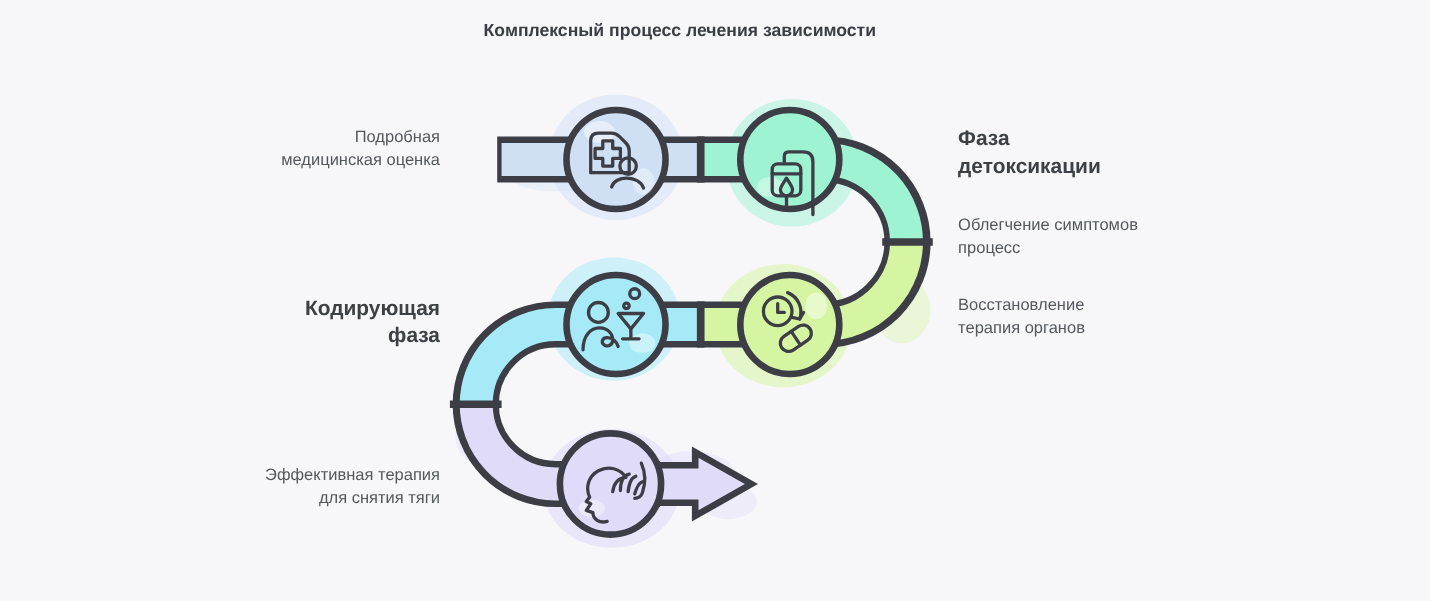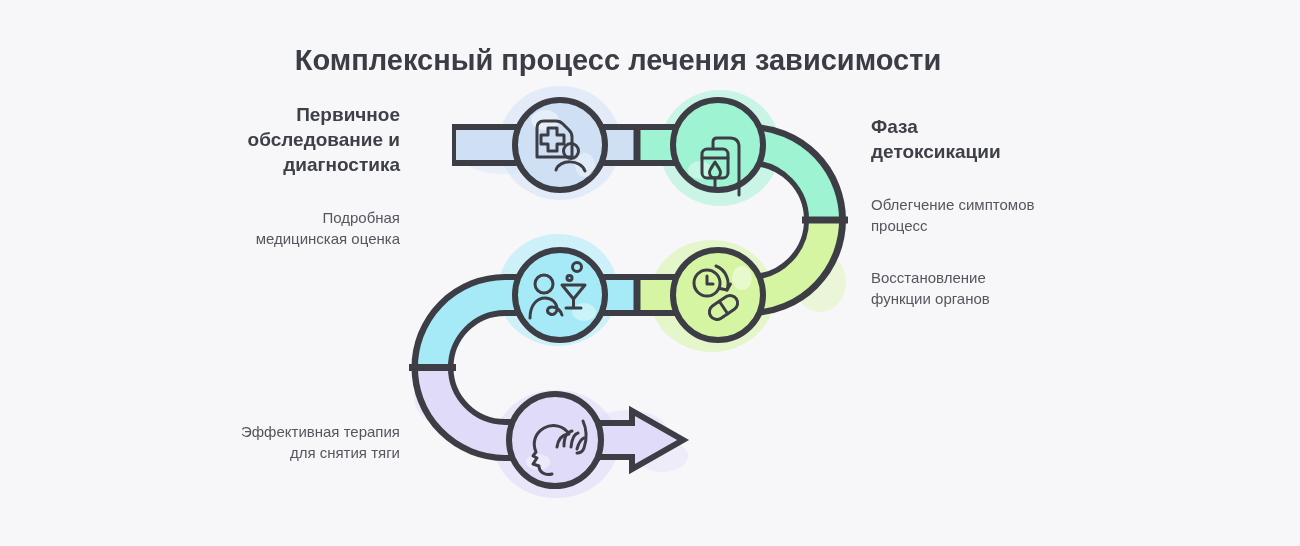--- a/index.html
+++ b/index.html
@@ -20,23 +20,23 @@
     background:var(--bg);
   }
   .canvas{
     position:relative;
     width:1300px;height:546px;
     background:var(--bg);
     overflow:hidden;
   }
   .page-title{
     position:absolute;
-    top:44px;left:0;width:1236px;
+    top:20px;left:0;width:1236px;
     text-align:center;
-    font-size:29px;
+    font-size:16px;
     font-weight:700;
     color:#3a3d43;
     white-space:pre-line;
   }
   svg.flow{position:absolute;top:0;left:0;}
   .dark-stroke{stroke:var(--dark);}
   .icon path,.icon circle,.icon rect,.icon line{
     stroke:var(--dark);stroke-width:3;fill:none;
     stroke-linecap:round;stroke-linejoin:round;
   }
@@ -152,40 +152,39 @@
       <path d="M552,474 c-7,2 -13,-2 -13,-8 l-6,-2 4,-6 -4,-2 3,-4 c-4,-9 -1,-19 8,-24 c9,-5 20,-2 25,6"></path>
       <path d="M557,447 c1,-7 5,-12 11,-13"></path>
       <path d="M564,446 c0,-9 3,-14 8,-15"></path>
       <path d="M571,447 c1,-9 3,-13 7,-14"></path>
       <path d="M577,449 c2,-7 4,-10 7,-11"></path>
       <path d="M583,421 c4,9 4,18 1,27 c-1,3 -4,5 -7,5"></path>
     </g>
   </svg>
 
   <div class="step step-left s1">
-    <div class="step-title">Первичное
-обследование и
-диагностика</div>
     <div class="step-sub">Подробная
 медицинская оценка</div>
   </div>
 
   <div class="step step-right s2">
     <div class="step-title">Фаза
 детоксикации</div>
     <div class="step-sub">Облегчение симптомов
 процесс</div>
   </div>
 
   <div class="step step-right s3">
     <div class="step-sub">Восстановление
-функции органов</div>
+терапия органов</div>
   </div>
 
   <div class="step step-left s4">
+    <div class="step-title">Кодирующая
+фаза</div>
   </div>
 
   <div class="step step-left s5">
     <div class="step-sub">Эффективная терапия
 для снятия тяги</div>
   </div>
 
 </div>
 
 </body></html>

